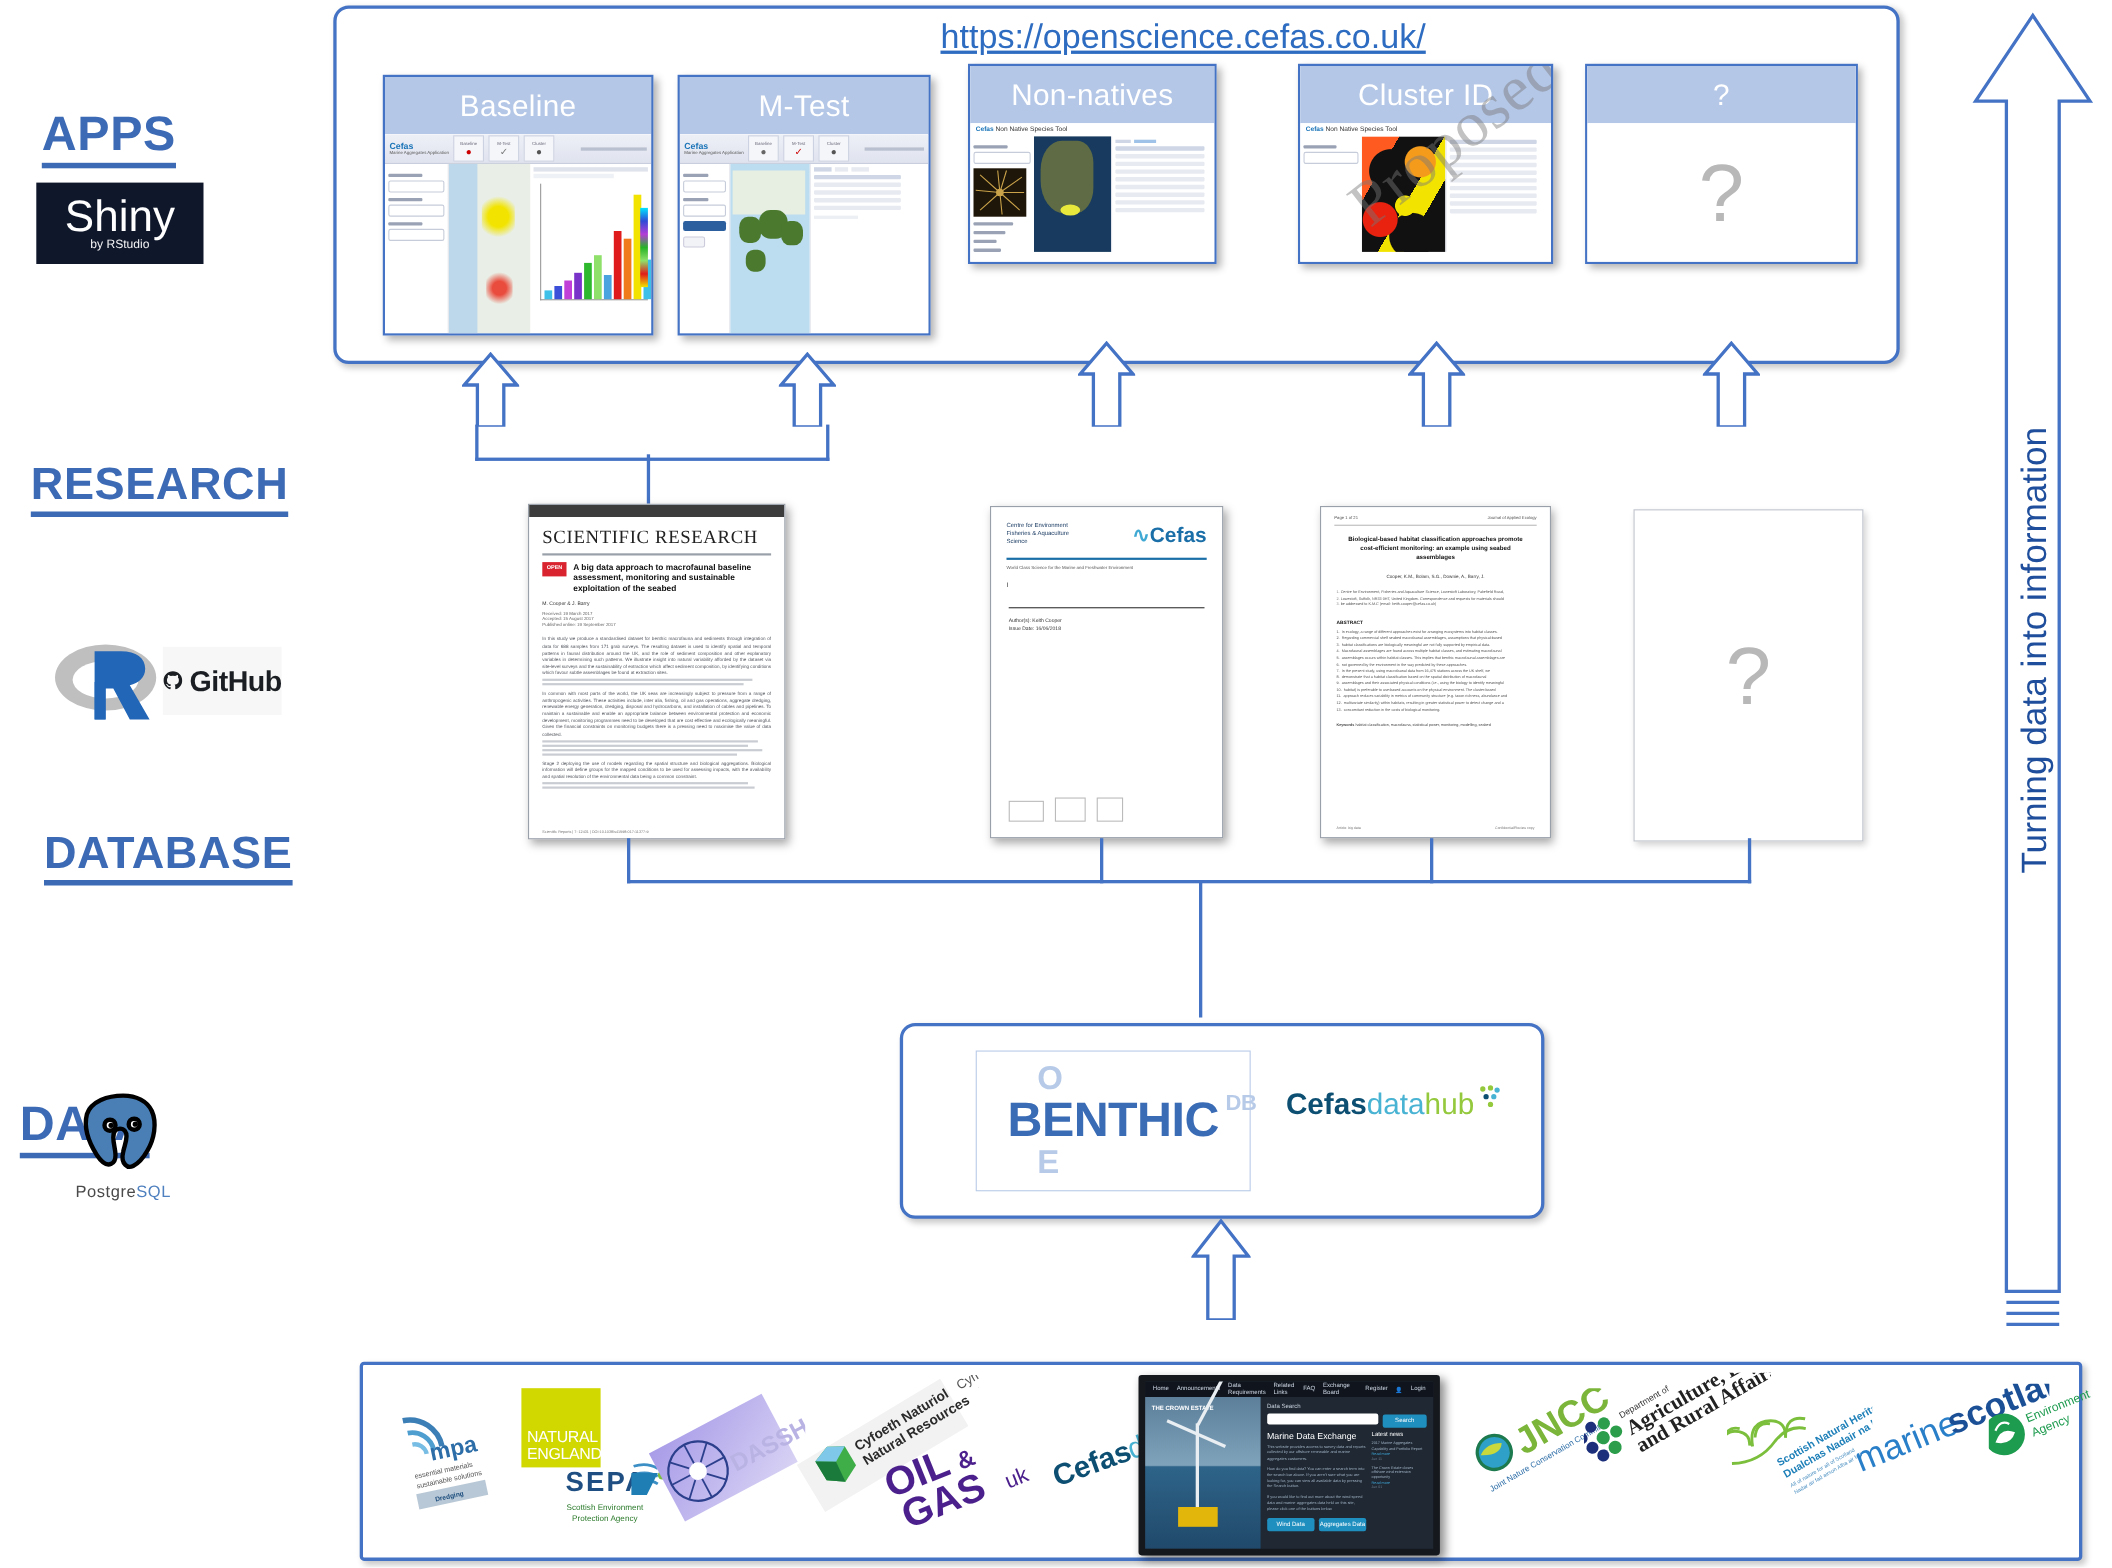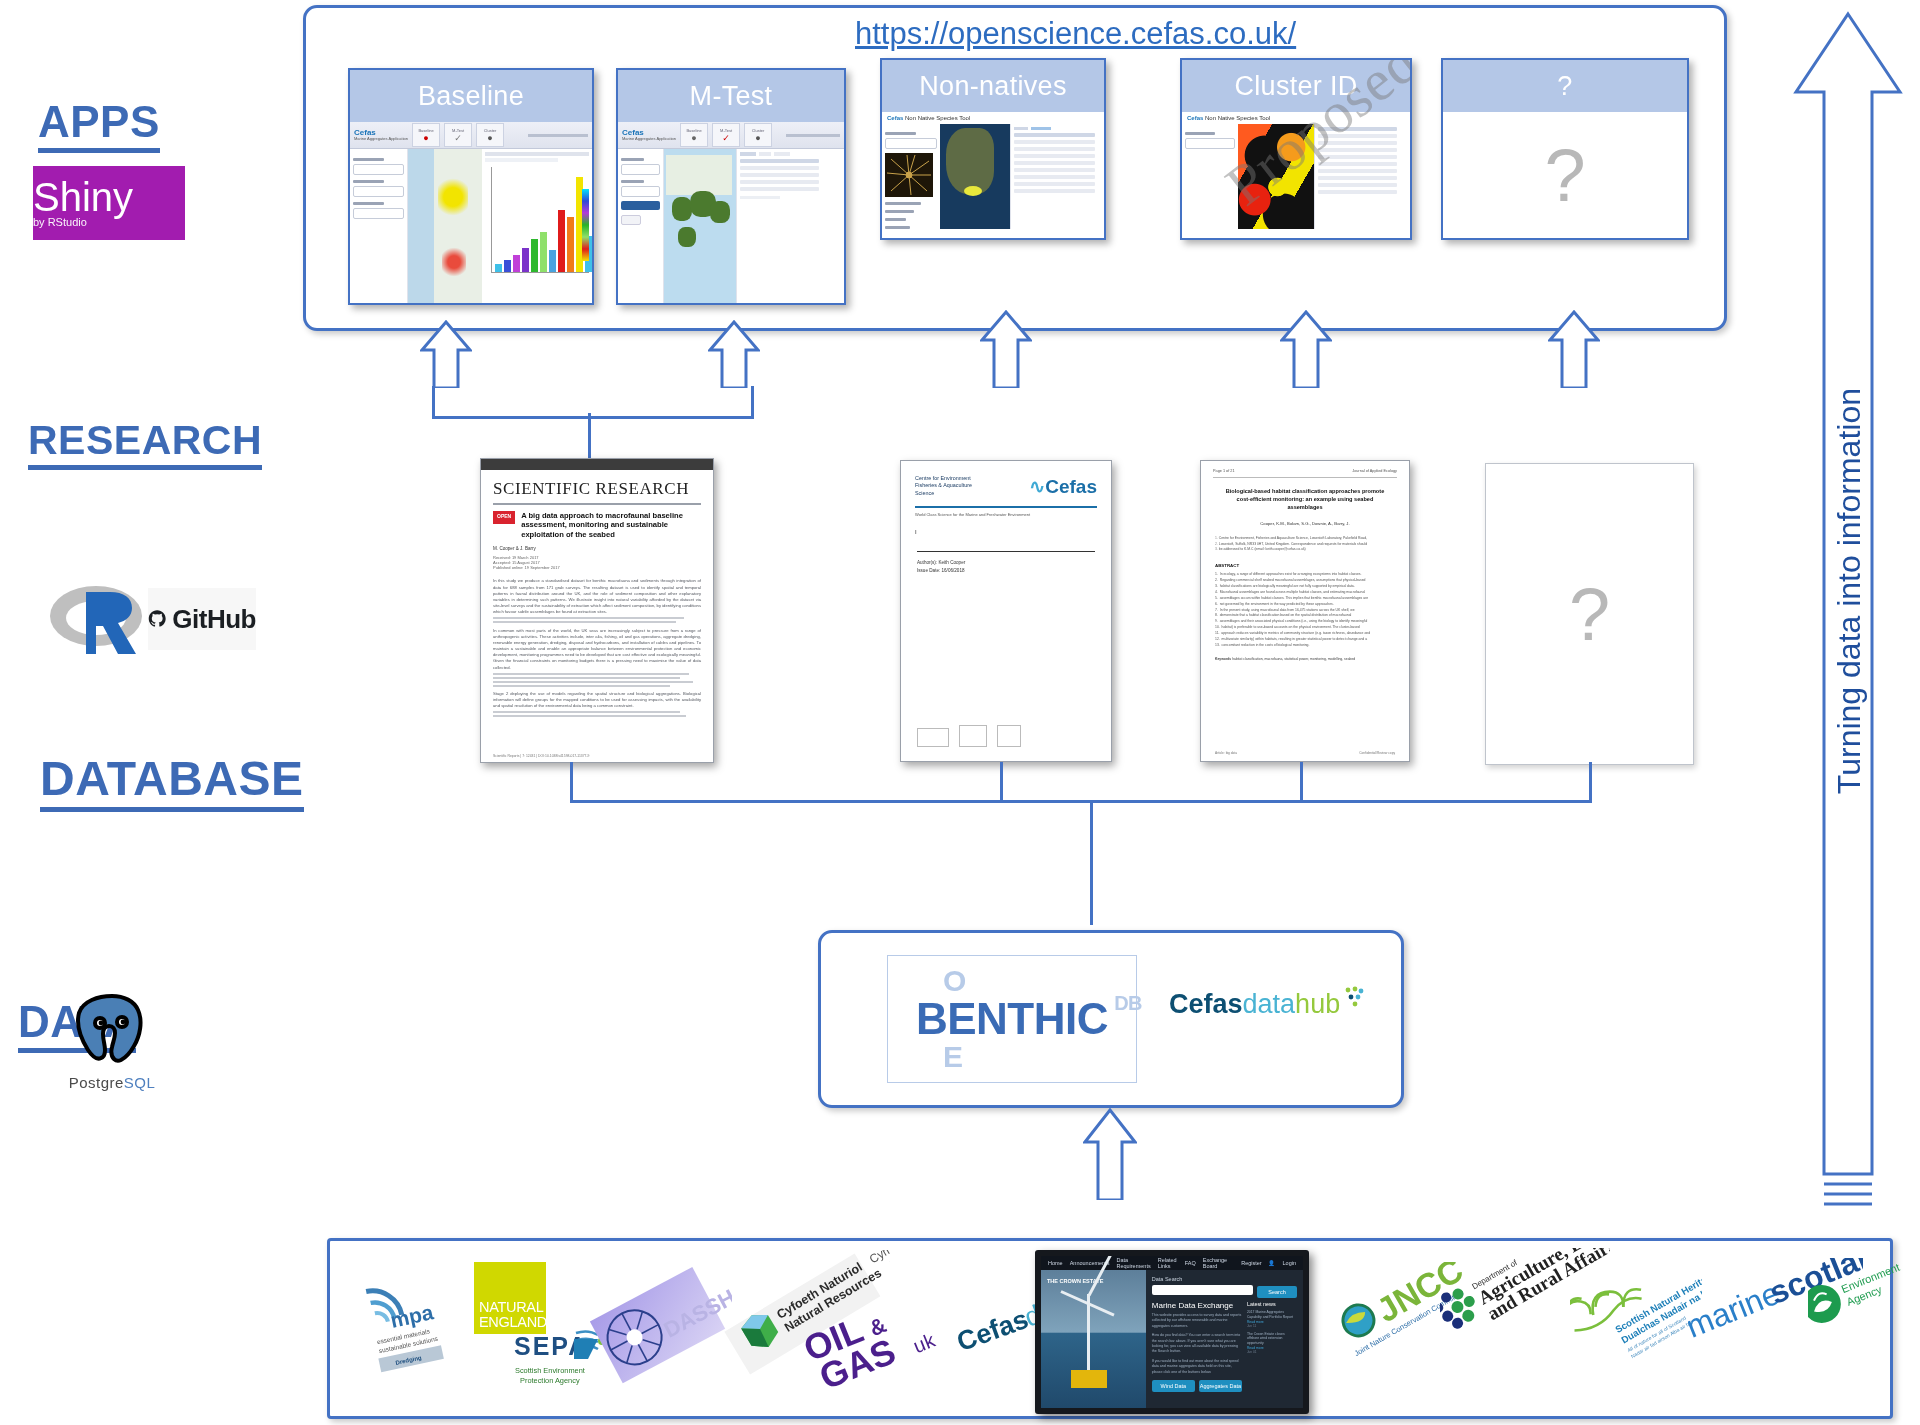--- a/index.html
+++ b/index.html
@@ -63,22 +63,22 @@
 
   .connector{position:absolute;border:3px solid #4472c4;background:transparent;}
 
   
   .giant-arrow{position:absolute;}
   .ga-text{position:absolute;color:#1f4e9c;font-size:32px;font-weight:500;
      writing-mode:vertical-rl;transform:rotate(180deg);white-space:nowrap;
      left:50%;margin-left:-17px;}
 
   
-  .shiny-logo{position:absolute;background:#a21caf;color:#fff;text-align:center;
-     display:flex;flex-direction:column;align-items:flex-start;justify-content:center;}
+  .shiny-logo{position:absolute;background:#0f172a;color:#fff;text-align:center;
+     display:flex;flex-direction:column;align-items:center;justify-content:center;}
   .shiny-logo .s1{font-size:40px;line-height:.95;font-weight:400;}
   .shiny-logo .s2{font-size:11px;opacity:.95;}
 
   .gh-logo{position:absolute;background:#f7f7f7;display:flex;align-items:center;
      justify-content:center;gap:6px;}
   .gh-logo .t{font-size:26px;font-weight:bold;color:#1b1f23;letter-spacing:-.5px;}
 
   .pg-wrap{position:absolute;text-align:center;}
   .pg-wrap .pgtext{font-size:15px;letter-spacing:.5px;}
   .pg-wrap .pgtext .a{color:#4a4a4a;}
@@ -111,21 +111,21 @@
   .mde-search{height:10px;background:#fff;border-radius:2px;margin:3px 0 6px;}
   .mde-btn{background:#1f8fc0;color:#fff;font-size:5.5px;text-align:center;padding:3px 0;border-radius:2px;}
 </style>
 </head>
 <body>
 
 <div class="stage">
 
   <div class="tier-label" style="left:38px;top:100px;font-size:44px;">APPS</div>
   <div class="tier-label" style="left:28px;top:420px;font-size:41px;">RESEARCH</div>
-  <div class="tier-label" style="left:40px;top:755px;font-size:48px;">DATABASE</div>
+  <div class="tier-label" style="left:40px;top:755px;font-size:41px;">DATABASE</div>
   <div class="tier-label" style="left:18px;top:1000px;font-size:44px;">DATA</div>
 
   <div class="shiny-logo" style="left:33px;top:166px;width:152px;height:74px;">
     <div class="s1">Shiny</div>
     <div class="s2">by RStudio</div>
   </div>
 
   <div class="abs" style="left:48px;top:580px;width:96px;height:78px;">
     <svg width="96" height="78" viewBox="0 0 96 78">
       <ellipse cx="48" cy="36" rx="46" ry="30" fill="#bfbfbf"></ellipse>

